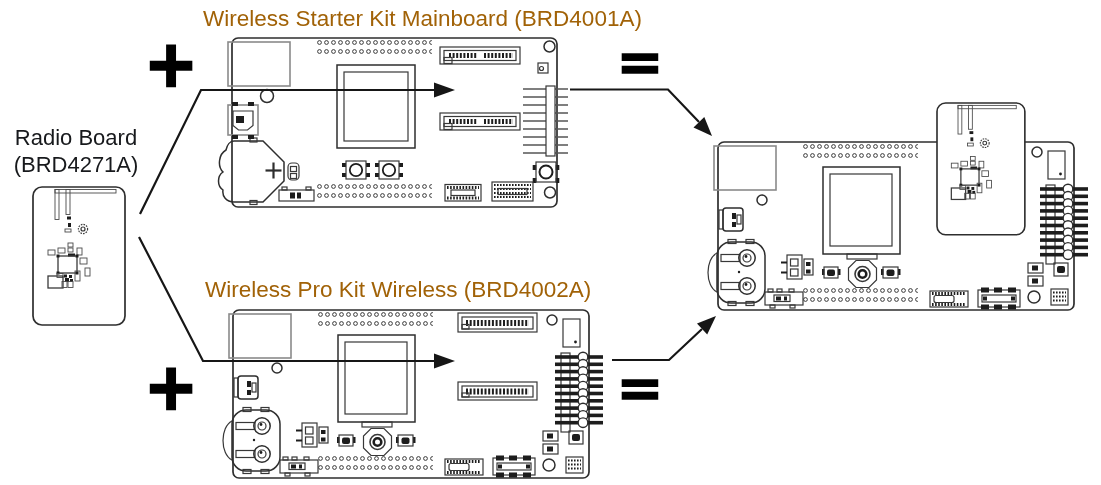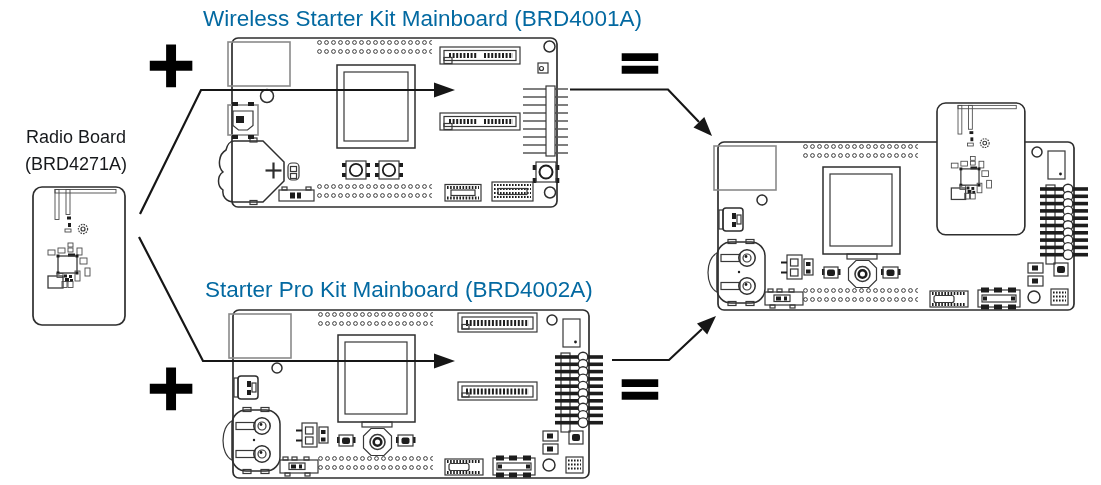--- a/index.html
+++ b/index.html
@@ -1,20 +1,20 @@
 <!DOCTYPE html>
 <html><head>
 <meta charset="utf-8">
 <style>
   html,body{margin:0;padding:0;background:#fff;}
   .stage{position:relative;width:1101px;height:485px;background:#ffffff;overflow:hidden;
          font-family:"Liberation Sans",sans-serif;}
-  .title{position:absolute;color:#0369a1;font-size:22.5px;line-height:25px;white-space:nowrap;}
+  .title{position:absolute;color:#a16207;font-size:22.5px;line-height:25px;white-space:nowrap;}
   .radio-label{position:absolute;left:0;top:124px;width:152px;text-align:center;
-               color:#17191c;font-size:18px;line-height:27px;}
+               color:#17191c;font-size:22px;line-height:27px;}
   .op{position:absolute;transform:translate(-50%,-50%);color:#000;line-height:1;user-select:none;}
   .op-plus{font-family:"DejaVu Sans",sans-serif;font-weight:bold;font-size:64px;-webkit-text-stroke:2.5px #000;}
   .op-eq{font-family:"DejaVu Sans",sans-serif;font-weight:bold;font-size:56px;-webkit-text-stroke:1.5px #000;}
   svg{position:absolute;left:0;top:0;}
   .board{fill:#ffffff;stroke:#2e2e2e;stroke-width:1.7;}
   .ln{fill:none;stroke:#2e2e2e;stroke-width:1.5;}
   .ln2{fill:none;stroke:#383838;stroke-width:1.2;}
   .thin{fill:none;stroke:#4a4a4a;stroke-width:0.9;}
   .gray{fill:none;stroke:#8a8a8a;stroke-width:1.6;}
   .fillb{fill:#1d1d1d;stroke:none;}
@@ -367,21 +367,21 @@
     <polygon class="arrow" points="455,361 434,353.5 434,368.5"></polygon>
     <path class="flow" d="M 570,89.5 L 668,89.5 L 699,122"></path>
     <polygon class="arrow" points="712,136 693.5,127.5 704.3,117.1"></polygon>
     <path class="flow" d="M 612,360 L 669,360 L 702,329"></path>
     <polygon class="arrow" points="716,316 707.2,334.5 697,323.5"></polygon>
   </g>
 </svg>
 
 <div class="title" style="left:203px;top:6px">Wireless Starter Kit Mainboard (BRD4001A)</div>
 
-<div class="title" style="left:205px;top:277px">Starter Pro Kit Mainboard (BRD4002A)</div>
+<div class="title" style="left:205px;top:277px">Wireless Pro Kit Wireless (BRD4002A)</div>
 
 
 <div class="radio-label">
   <div>Radio Board</div>
   <div>(BRD4271A)</div>
 </div>
 
 <div class="op op-plus" style="left:171px;top:64px">+</div>
 <div class="op op-plus" style="left:171px;top:387px">+</div>
 <div class="op op-eq" style="left:640px;top:62px">=</div>

